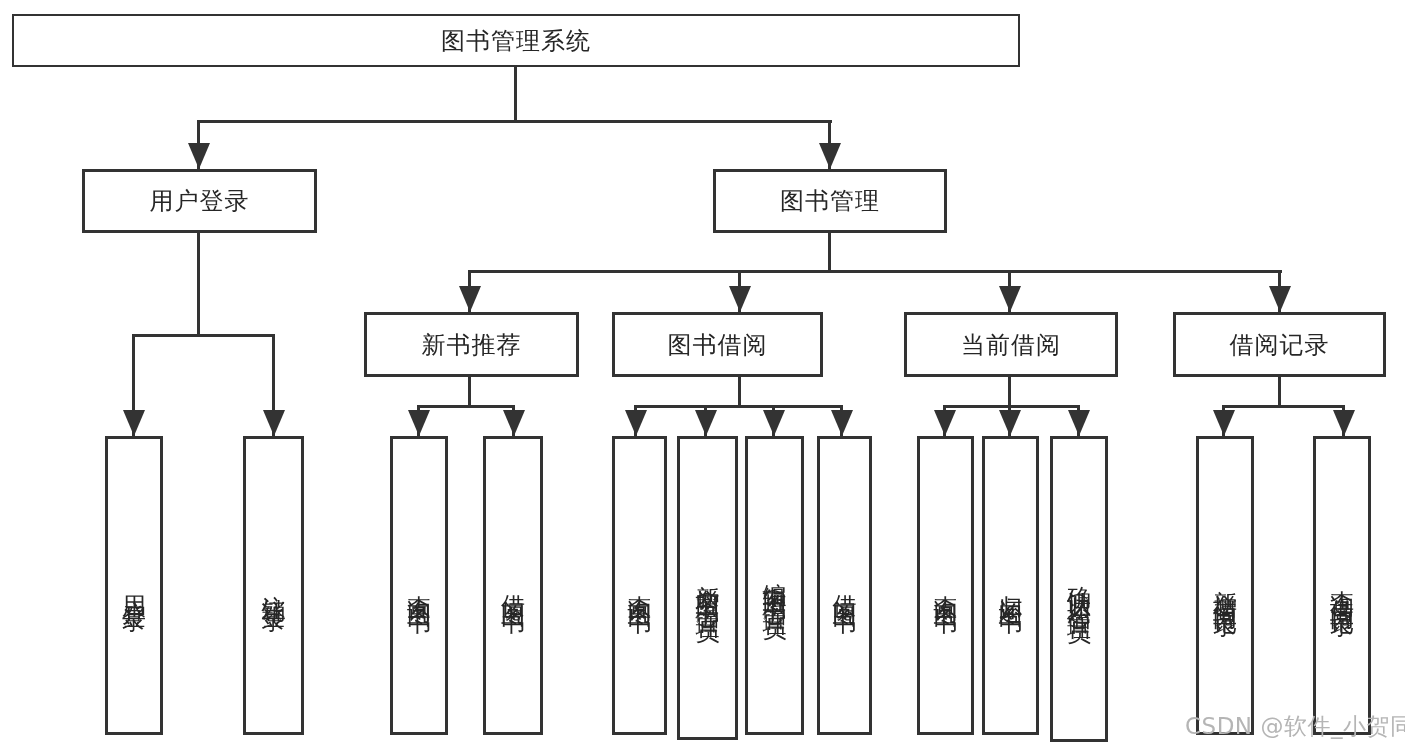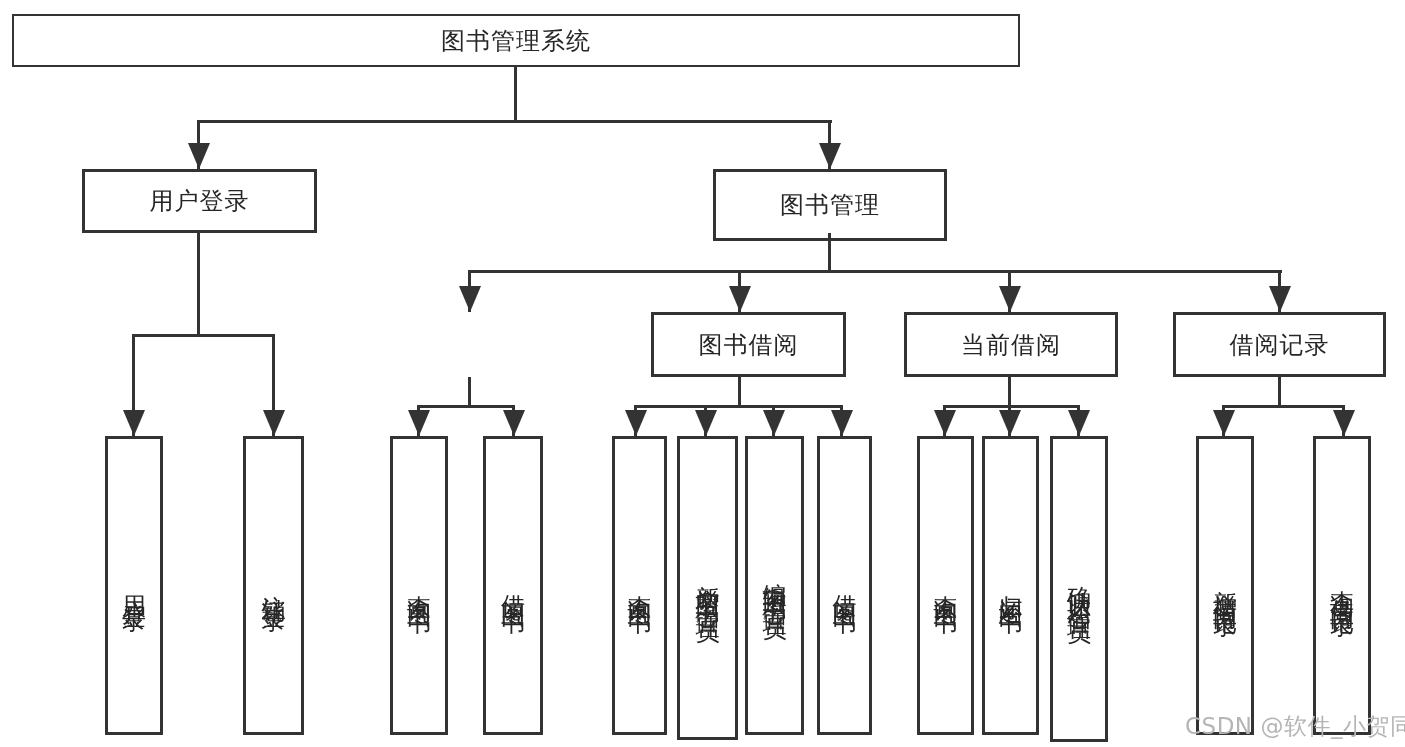--- a/index.html
+++ b/index.html
@@ -35,24 +35,25 @@
 </style>
 </head>
 <body>
 
 <div class="stage">
 
   <div class="b root" style="left:12px;top:14px;width:1008px;height:53px;">图书管理系统</div>
 
   <div class="b" style="left:82px;top:169px;width:235px;height:64px;">用户登录</div>
 
-  <div class="b" style="left:713px;top:169px;width:234px;height:72px;">图书管理</div>
+  <div class="b" style="left:713px;top:169px;width:234px;height:64px;">图书管理</div>
 
+  <div class="b" style="left:364px;top:312px;width:215px;height:65px;">新书推荐</div>
 
-  <div class="b" style="left:651px;top:312px;width:195px;height:65px;">图书借阅</div>
+  <div class="b" style="left:612px;top:312px;width:211px;height:65px;">图书借阅</div>
 
   <div class="b" style="left:1173px;top:312px;width:213px;height:65px;">借阅记录</div>
 
   <div class="b" style="left:904px;top:312px;width:214px;height:65px;">当前借阅</div>
 
   <div class="v" style="left:105px;top:436px;width:58px;height:299px;">用户登录</div>
 
   <div class="v" style="left:243px;top:436px;width:61px;height:299px;">注销登录</div>
 
   <div class="v" style="left:390px;top:436px;width:58px;height:299px;">查询图书</div>

